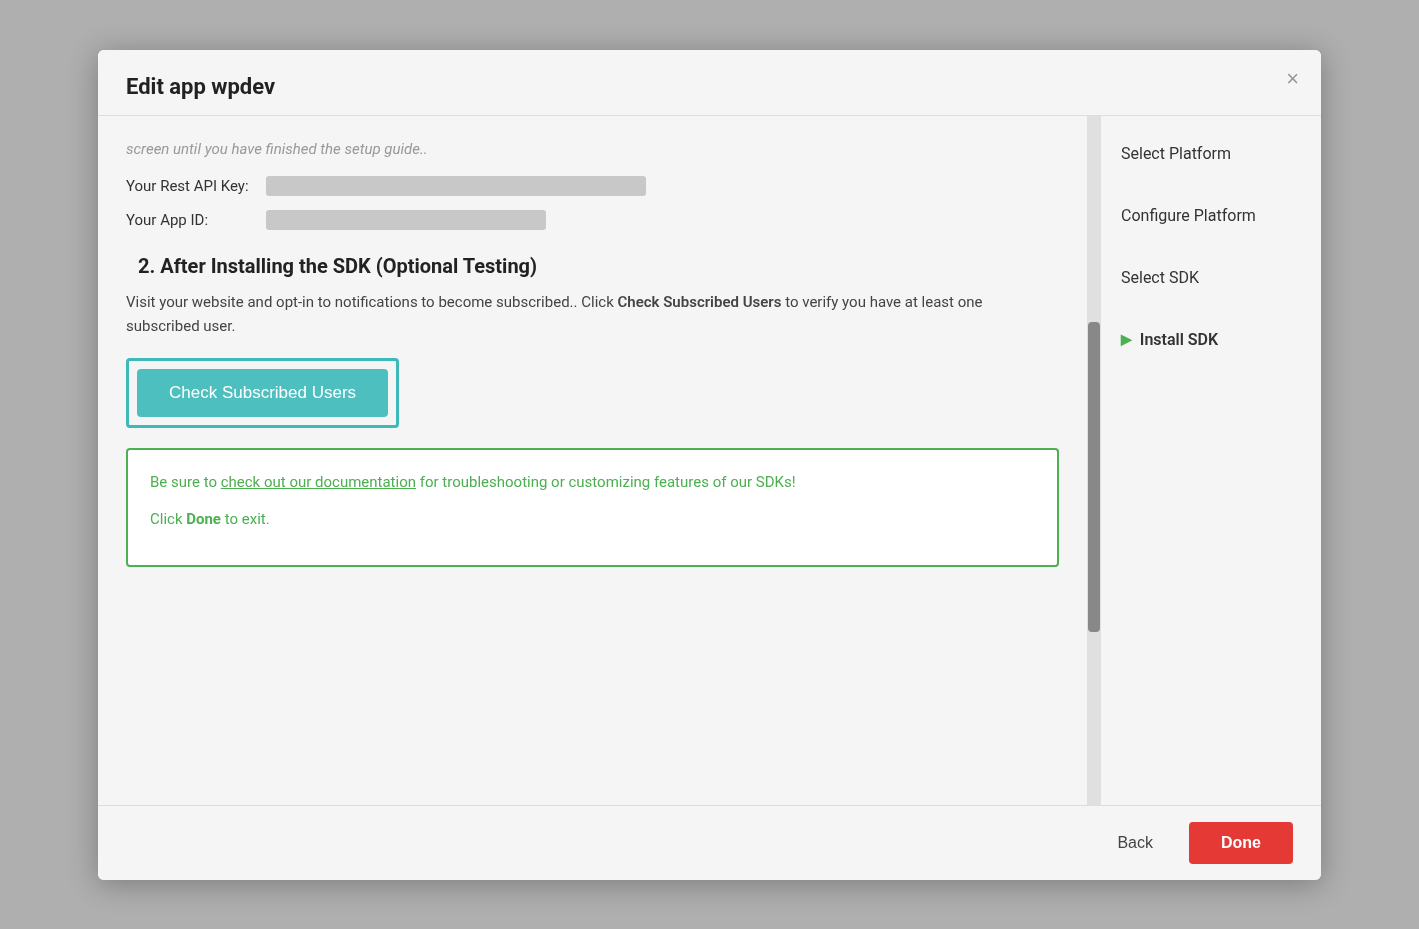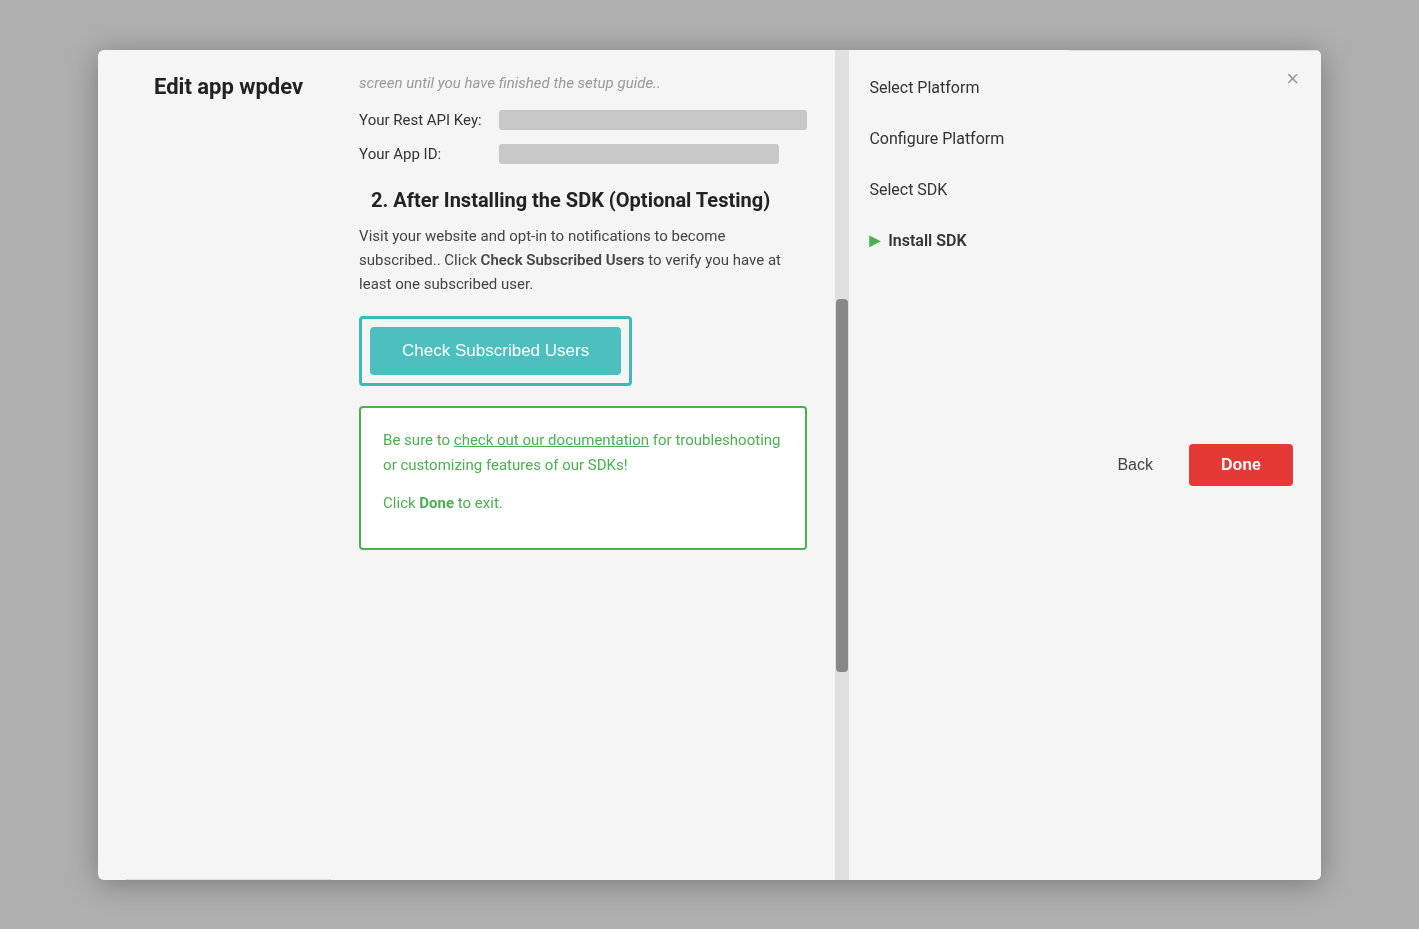--- a/index.html
+++ b/index.html
@@ -20,24 +20,23 @@
       justify-content: center;
       background: rgba(150,150,150,0.5);
     }
     .modal {
       background: #f5f5f5;
       border-radius: 6px;
       width: 1223px;
       height: 830px;
       position: relative;
       display: flex;
-      flex-direction: row;
+      flex-direction: column;
       box-shadow: 0 4px 30px rgba(0,0,0,0.3);
       overflow: hidden;
-      padding-left: 28px;
     }
     .modal-header {
       padding: 24px 28px 16px 28px;
       border-bottom: 1px solid #ddd;
       background: #f5f5f5;
       flex-shrink: 0;
     }
     .modal-title {
       font-size: 22px;
       font-weight: 700;
@@ -68,21 +67,21 @@
     
     .main-content::-webkit-scrollbar { width: 10px; }
     .main-content::-webkit-scrollbar-track { background: #e0e0e0; }
     .main-content::-webkit-scrollbar-thumb { background: #888; border-radius: 5px; }
     .sidebar {
       width: 220px;
       padding: 28px 20px;
       flex-shrink: 0;
       display: flex;
       flex-direction: column;
-      gap: 32px;
+      gap: 43px;
     }
     .sidebar-item {
       font-size: 16px;
       color: #333;
       cursor: pointer;
       display: flex;
       align-items: center;
       gap: 8px;
     }
     .sidebar-item.active {

